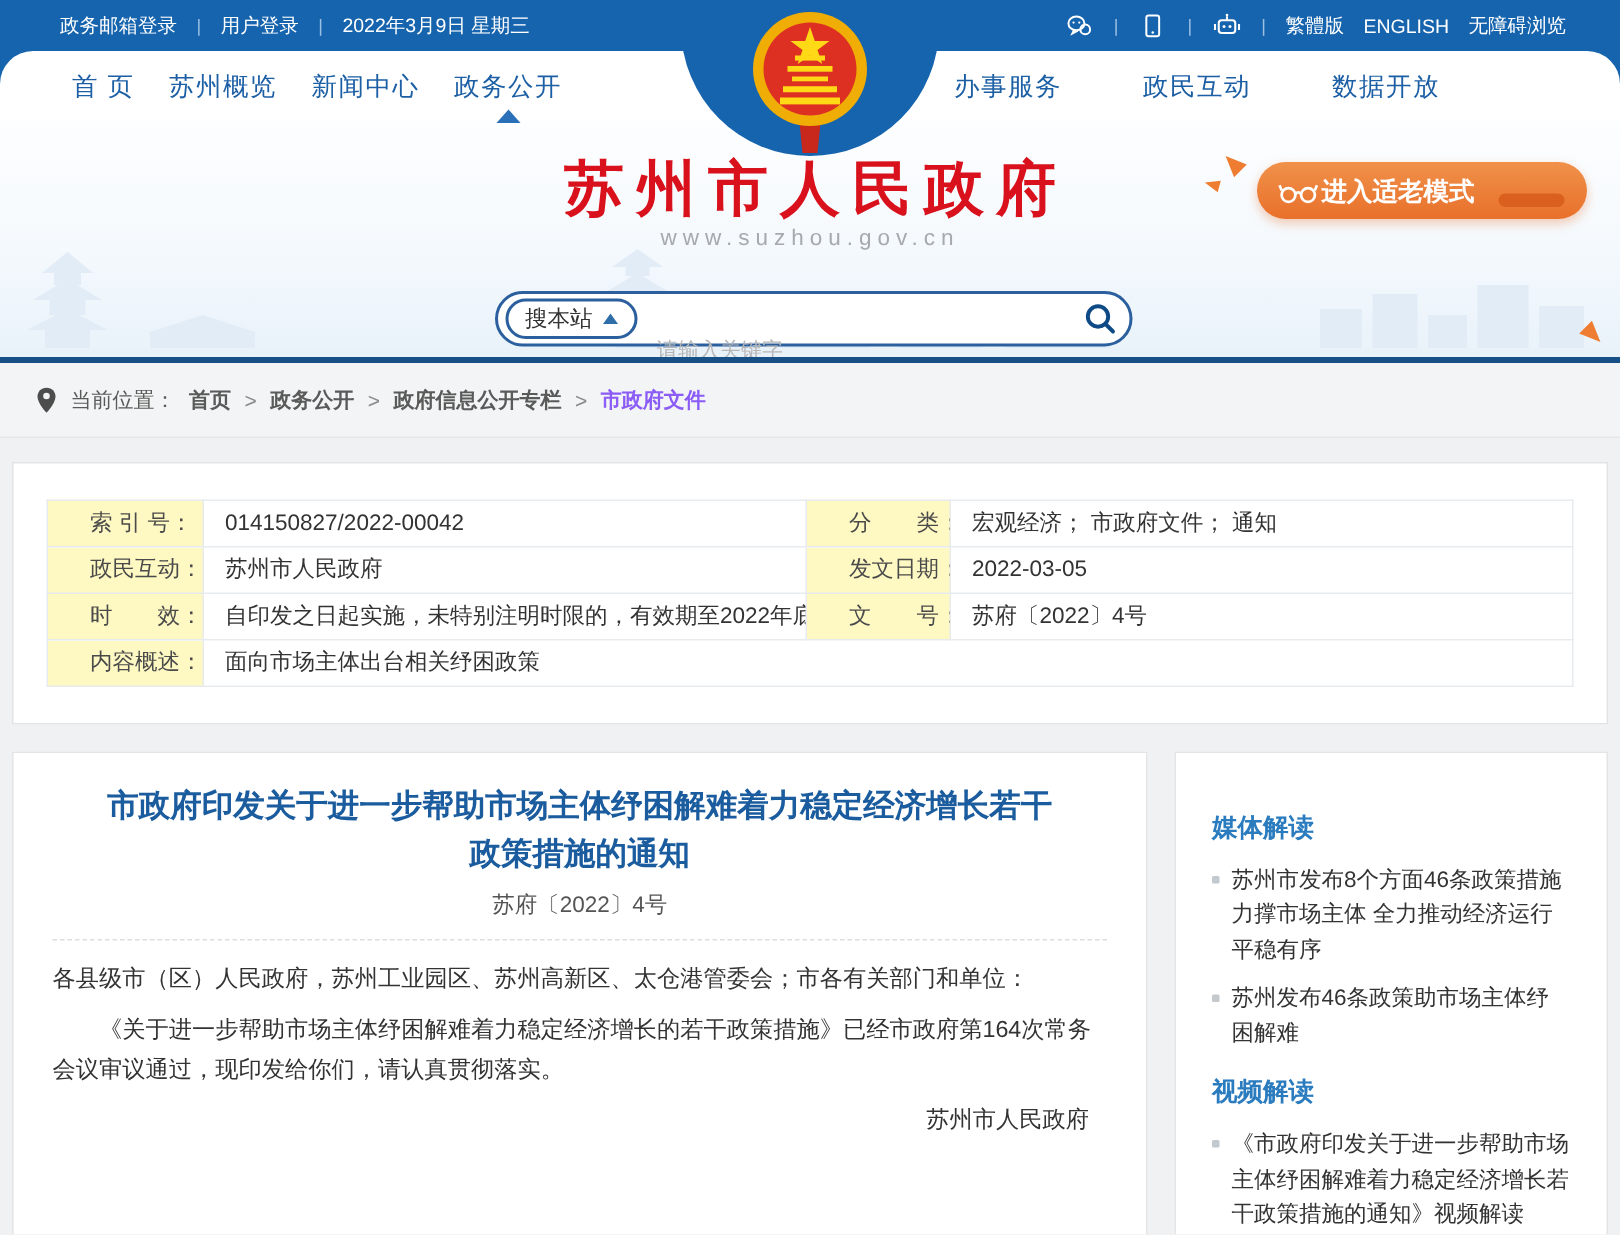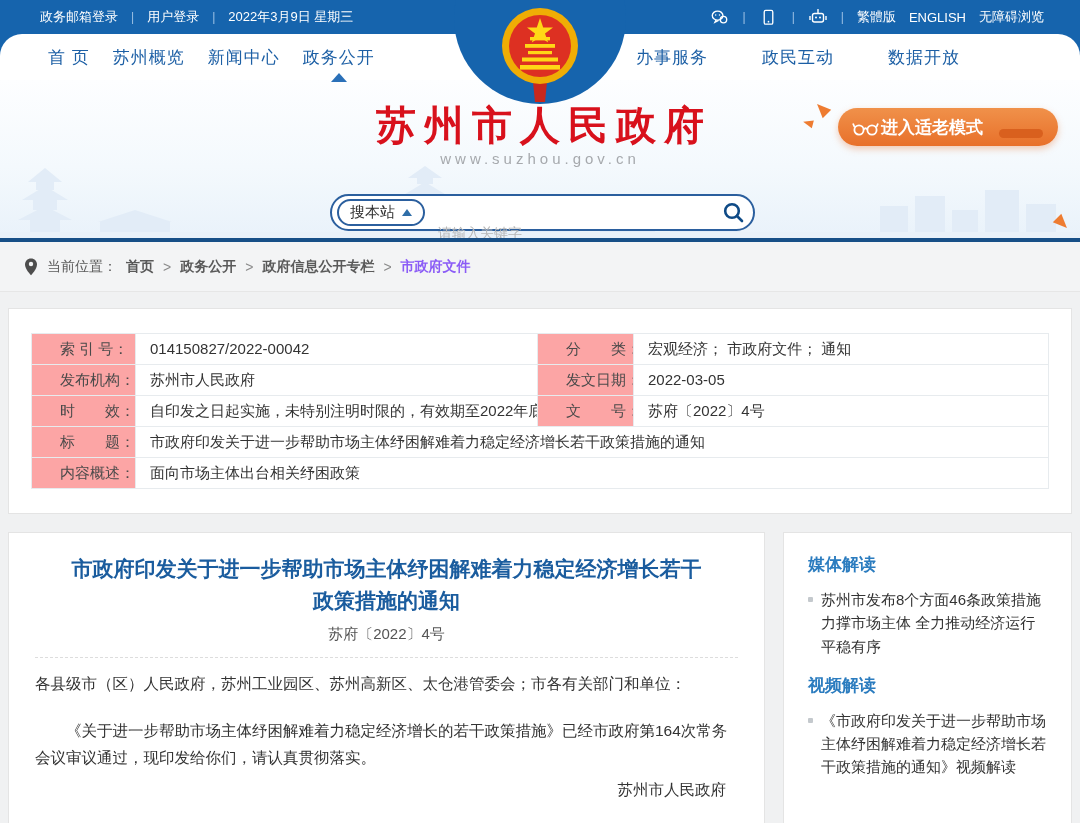--- a/index.html
+++ b/index.html
@@ -71,36 +71,36 @@
   .breadcrumb .crumb { cursor:pointer; color:#5a5a5a;font-weight:bold; }
   .breadcrumb .crumb.current { color:#8b5cf6; }
   .breadcrumb .bsep { color:#8a8a8a; }
 
   
   .page { padding:16px 8px 0; }
   .meta-box { background:#fff; border:1px solid #e4e4e4; padding:24px 22px; }
   .meta-table { width:100%; border-collapse:collapse; font-size:15px; table-layout:fixed; }
   .meta-table td { border:1px solid #e7ebee; height:31px; padding:3px 14px; color:#333;
                    line-height:22px; overflow:hidden; white-space:nowrap; }
-  .meta-table td.lbl { background:#fca5a5; color:#4a4a4a;padding-left:28px; }
+  .meta-table td.lbl { background:#fef9c3; color:#4a4a4a;padding-left:28px; }
 
   .content-row { display:flex; gap:18px; margin-top:18px; align-items:stretch; }
   .article-box { background:#fff; border:1px solid #e4e4e4; width:757px; flex:none;
                  padding:20px 26px 40px; }
   .article-title { color:#1a5c9e; font-size:21px; font-weight:bold; text-align:center;
                    line-height:1.5; margin:0 28px; }
   .doc-no { text-align:center; color:#555; font-size:15px; margin-top:9px; }
   .art-divider { border-top:1px dashed #ddd; margin:13px 0; }
   .para { font-size:15.5px; color:#333; line-height:1.7; }
-  .para + .para { margin-top:21px; }
+  .para + .para { margin-top:8px; }
   .para.indent { text-indent:2em; }
   .sig { text-align:right; font-size:15.5px; color:#333; margin-top:9px; padding-right:12px; }
 
   .sidebar-box { background:#fff; border:1px solid #e4e4e4; flex:1; padding:20px 24px 24px; }
-  .sb-title { color:#2b7cbf; font-size:17px; font-weight:bold; margin-bottom:12px; cursor:default; }
+  .sb-title { color:#2b7cbf; font-size:17px; font-weight:bold; margin-bottom:12px; cursor:default;margin-top:18px; }
   .sb-title.second { margin-top:16px; }
   .sb-item { display:flex; font-size:15px; color:#333; line-height:1.55; margin-bottom:9px; cursor:pointer; }
   .sb-dot { width:5px; height:5px; background:#c4c9cd; border-radius:1px; margin:9px 8px 0 0; flex:none; }
 </style>
 </head>
 <body>
 
 <div id="screen">
 
   <div class="header-blue">
@@ -276,36 +276,32 @@
             <col>
           </colgroup>
         <tbody>
             <tr>
           <td class="lbl">索 引 号：</td>
           <td>014150827/2022-00042</td>
           <td class="lbl">分　　类：</td>
           <td>宏观经济；  市政府文件；  通知</td>
         </tr>
         <tr>
-          <td class="lbl">发布机构：</td>
+          <td class="lbl">政民互动：</td>
           <td>苏州市人民政府</td>
           <td class="lbl">发文日期：</td>
           <td>2022-03-05</td>
         </tr>
         <tr>
           <td class="lbl">时　　效：</td>
           <td>自印发之日起实施，未特别注明时限的，有效期至2022年底</td>
           <td class="lbl">文　　号：</td>
           <td>苏府〔2022〕4号</td>
         </tr>
         <tr>
-          <td class="lbl">标　　题：</td>
-          <td colspan="3">市政府印发关于进一步帮助市场主体纾困解难着力稳定经济增长若干政策措施的通知</td>
-        </tr>
-        <tr>
           <td class="lbl">内容概述：</td>
           <td colspan="3">面向市场主体出台相关纾困政策</td>
         </tr>
       </tbody>
         </table>
     </div>
 
     <div class="content-row">
 
       <div class="article-box">
@@ -316,20 +312,24 @@
         <p class="para indent">《关于进一步帮助市场主体纾困解难着力稳定经济增长的若干政策措施》已经市政府第164次常务会议审议通过，现印发给你们，请认真贯彻落实。</p>
         <div class="sig">苏州市人民政府</div>
       </div>
 
       <div class="sidebar-box">
         <div class="sb-title">媒体解读</div>
         <div class="sb-item">
           <span class="sb-dot"></span>
           <span>苏州市发布8个方面46条政策措施力撑市场主体 全力推动经济运行平稳有序</span>
         </div>
+        <div class="sb-item">
+          <span class="sb-dot"></span>
+          <span>苏州发布46条政策助市场主体纾困解难</span>
+        </div>
         <div class="sb-title second">视频解读</div>
         <div class="sb-item">
           <span class="sb-dot"></span>
           <span>《市政府印发关于进一步帮助市场主体纾困解难着力稳定经济增长若干政策措施的通知》视频解读</span>
         </div>
       </div>
 
     </div>
   </div>
 

